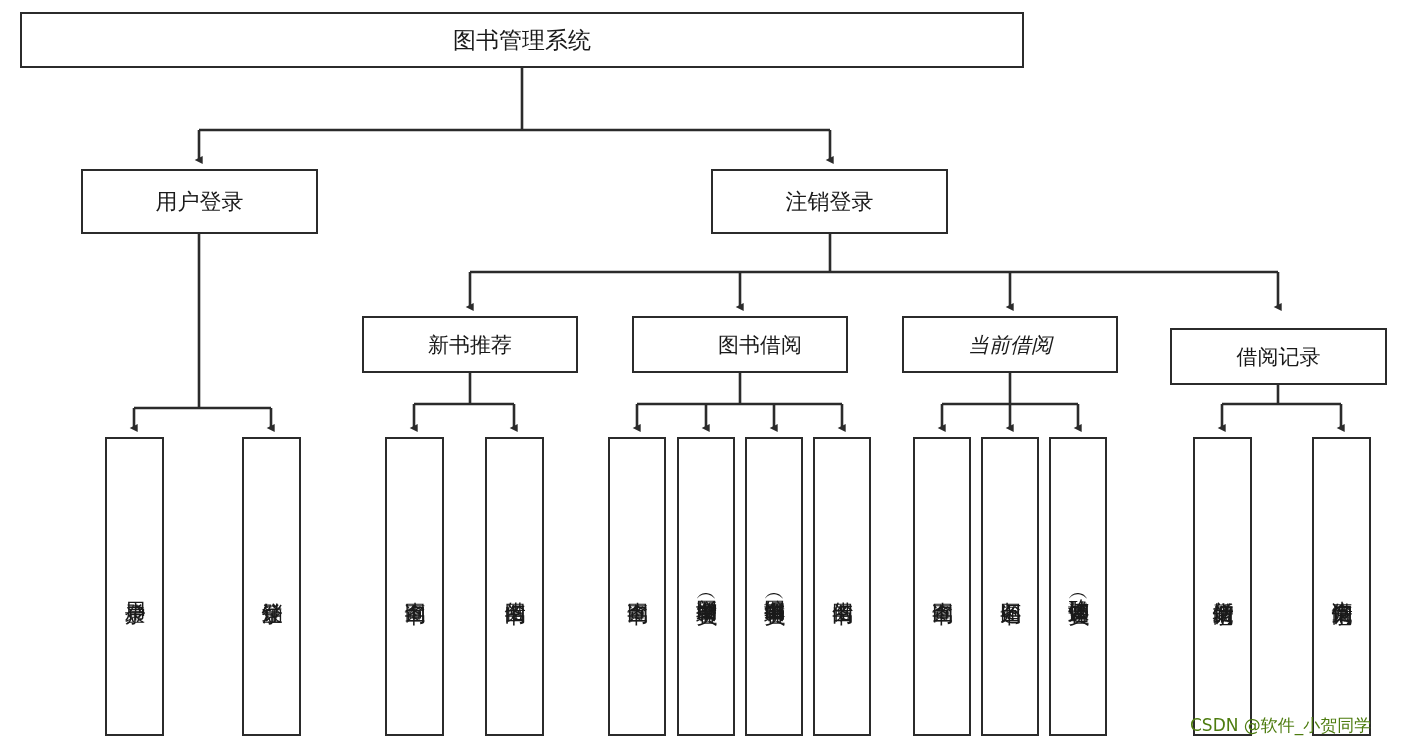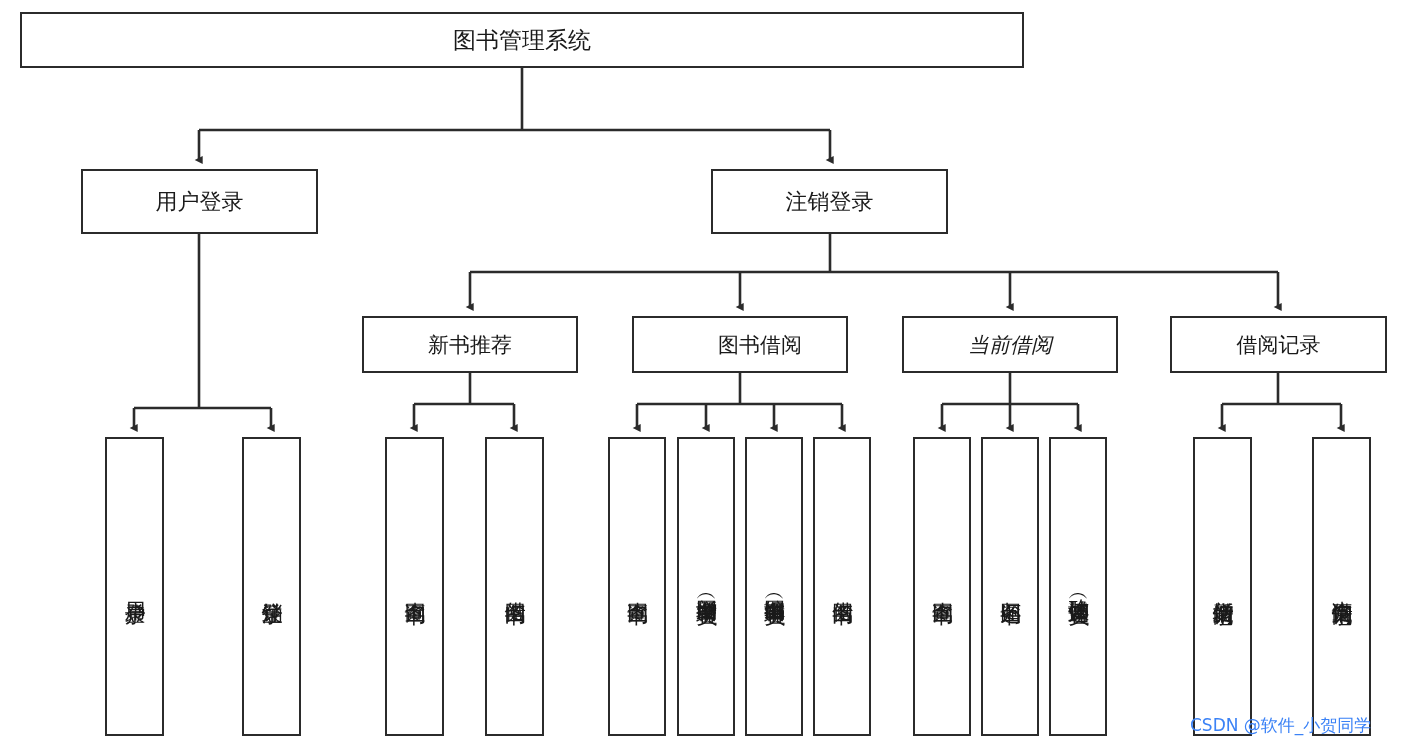--- a/index.html
+++ b/index.html
@@ -43,21 +43,21 @@
     font-size:21px;
     line-height:1.12;
     letter-spacing:1px;
     color:#1a1a1a;
     white-space:nowrap;
   }
   .watermark{
     position:absolute;
     left:1190px;top:714px;
     font-size:17px;
-    color:#3b82f6;
+    color:#4d7c0f;
     z-index:5;
     white-space:nowrap;
   }
 </style>
 </head>
 <body>
 
 <div id="canvas">
 
   <svg id="edges" viewBox="0 0 1405 747">
@@ -123,21 +123,21 @@
 
   <div class="node lvl3" style="left:362px;top:316px;width:216px;height:57px;font-family:Liberation Mono, monospace;">
     <span>新书推荐</span>
   </div>
   <div class="node lvl3" style="left:632px;top:316px;width:216px;height:57px;padding-left:40px;">
     <span>图书借阅</span>
   </div>
   <div class="node lvl3" style="left:902px;top:316px;width:216px;height:57px;font-style:italic;">
     <span>当前借阅</span>
   </div>
-  <div class="node lvl3" style="left:1170px;top:316px;width:217px;height:57px;">
+  <div class="node lvl3" style="left:1170px;top:328px;width:217px;height:57px;">
     <span>借阅记录</span>
   </div>
 
   <div class="leaf" style="left:105px;top:437px;width:59px;height:299px;">
     <span class="vtext">用户登录</span>
   </div>
   <div class="leaf" style="left:242px;top:437px;width:59px;height:299px;">
     <span class="vtext">注销登录</span>
   </div>
 

